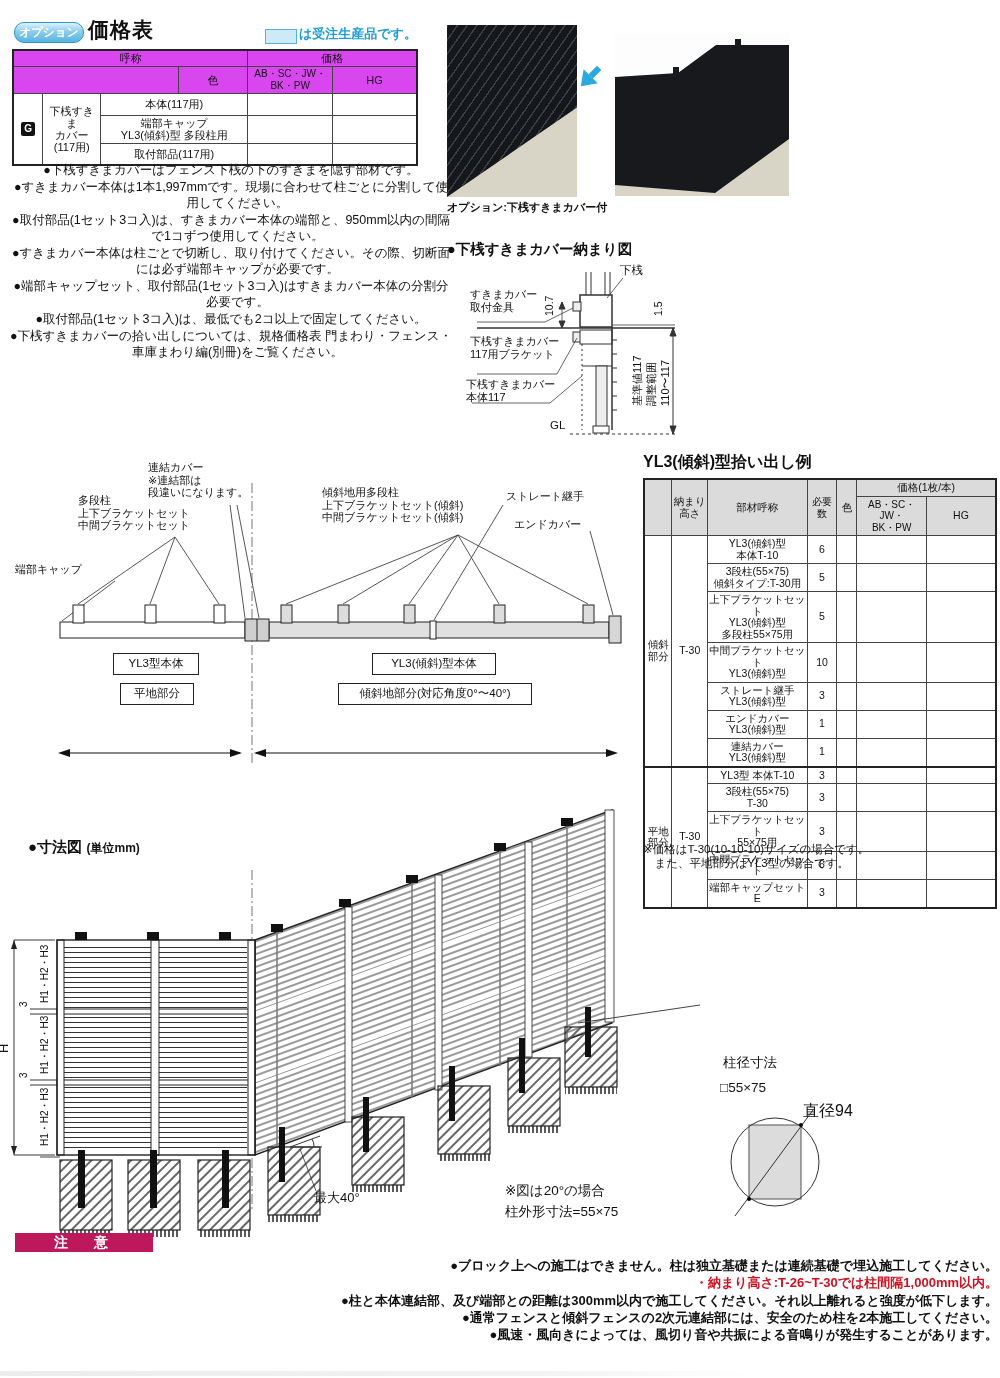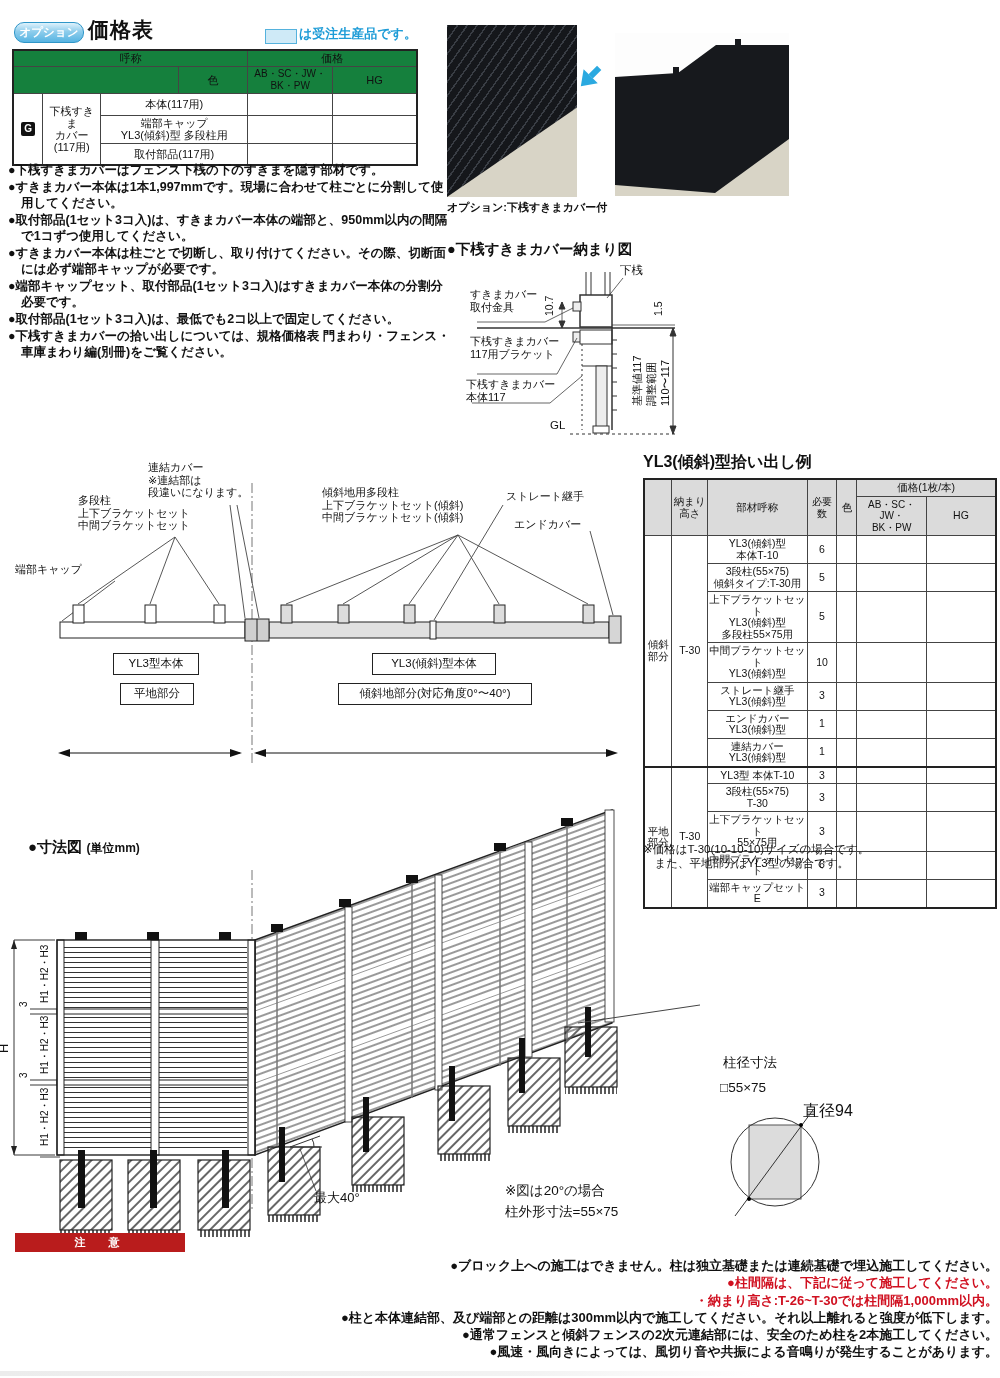--- a/index.html
+++ b/index.html
@@ -12,46 +12,46 @@
     background:linear-gradient(#dff2fc,#8ecdec 45%,#57b4e2);border:1px solid #2f96c8;
     color:#fff;font-size:11.5px;font-weight:bold;text-align:center;line-height:19px;}
   .page-title{left:88px;top:16px;font-size:21px;font-weight:bold;letter-spacing:1px;}
   .legend-box{left:265px;top:29px;width:30px;height:13px;background:#cfeaf7;border:1px solid #55b2dd;}
   .legend-text{left:299px;top:25px;font-size:13px;font-weight:bold;color:#1e9cd7;}
   
   table{border-collapse:collapse;background:#fff;}
   .ptable{border:2px solid #222;}
   .ptable th,.ptable td{border:1px solid #444;font-size:11px;line-height:12px;
       text-align:center;vertical-align:middle;padding:1px 2px;font-weight:normal;}
-  .ptable th{background:#15803d;}
+  .ptable th{background:#d946ef;}
   .gbadge{width:14px;height:14px;background:#111;color:#fff;font-weight:bold;font-size:10px;
       line-height:14px;border-radius:2px;margin:0 auto;text-align:center;}
   .ktable{border:2px solid #222;}
   .ktable th,.ktable td{border:1px solid #444;font-size:10.5px;line-height:11.5px;
       text-align:center;vertical-align:middle;padding:2px 1px;font-weight:normal;}
   .ktable th{background:#dbdbdb;}
   .ktable .small{font-size:10px;}
   .ktable .thick td{border-top:2px solid #222;}
   
-  .notes{left:8px;top:162px;width:446px;font-size:12.5px;font-weight:bold;line-height:16px;}
+  .notes{left:8px;top:162px;width:446px;font-size:12.5px;font-weight:normal;line-height:16px;text-align:center;}
   .notes div{padding-left:13px;text-indent:-13px;margin-bottom:1px;}
   
   .photoL{left:447px;top:25px;width:130px;height:172px;background:#15171b;overflow:hidden;}
   .photoL .slats{position:absolute;inset:0;
      background:repeating-linear-gradient(125deg,rgba(150,160,175,.28) 0 1.5px,transparent 1.5px 8px);}
   .photoL .ground{position:absolute;inset:0;background:#d8d4c6;
      clip-path:polygon(100% 48%,100% 100%,0 100%);}
   .photo-caption{left:447px;top:200px;font-size:11px;font-weight:bold;}
   
   .dlabel{font-size:11px;line-height:12.5px;}
   .boxlabel{border:1px solid #222;font-size:11.5px;text-align:center;line-height:18px;background:#fff;}
   .sec-title{font-size:14.5px;font-weight:bold;}
   
-  .caution-banner{left:15px;top:1233px;width:170px;height:19px;background:#b91c1c;color:#fff;
-     font-size:11px;font-weight:bold;text-align:center;line-height:19px;letter-spacing:6px;}
+  .caution-banner{left:15px;top:1233px;width:138px;height:19px;background:#be185d;color:#fff;
+     font-size:14px;font-weight:bold;text-align:center;line-height:19px;letter-spacing:6px;}
   .caution{left:8px;top:1257px;width:990px;font-size:13px;font-weight:bold;line-height:17.3px;text-align:right;}
   .caution .red{color:#d01020;}
   .fadebar{left:0;top:1371px;width:760px;height:5px;
      background:linear-gradient(90deg,#d9d9d9,#e6e6e6 70%,transparent);opacity:.5;}
   svg{display:block;}
   svg text{fill:#111;font-family:"Liberation Sans","DejaVu Sans",sans-serif;}
 </style>
 </head>
 <body>
 
@@ -522,20 +522,19 @@
     <rect x="34" y="25" width="52" height="74" fill="#dcdcdc" stroke="#555" stroke-width="1"></rect>
     <circle cx="60" cy="62" r="44" fill="none" stroke="#333" stroke-width="1"></circle>
     <line x1="20" y1="116" x2="98" y2="10" stroke="#333" stroke-width="1"></line>
     <circle cx="34" cy="99" r="2" fill="#000"></circle>
       <circle cx="86" cy="25" r="2" fill="#000"></circle>
   </svg>
 
   <div class="abs caution-banner">注　意</div>
   <div class="abs caution">
     <div>●ブロック上への施工はできません。柱は独立基礎または連続基礎で埋込施工してください。</div>
-    <div class="red">●柱間隔は、下記に従って施工してください。</div>
     <div class="red">　・納まり高さ:T-26~T-30では柱間隔1,000mm以内。</div>
     <div>●柱と本体連結部、及び端部との距離は300mm以内で施工してください。それ以上離れると強度が低下します。</div>
     <div>●通常フェンスと傾斜フェンスの2次元連結部には、安全のため柱を2本施工してください。</div>
     <div>●風速・風向きによっては、風切り音や共振による音鳴りが発生することがあります。</div>
   </div>
   <div class="abs fadebar"></div>
 </div>
 
 </body></html>

